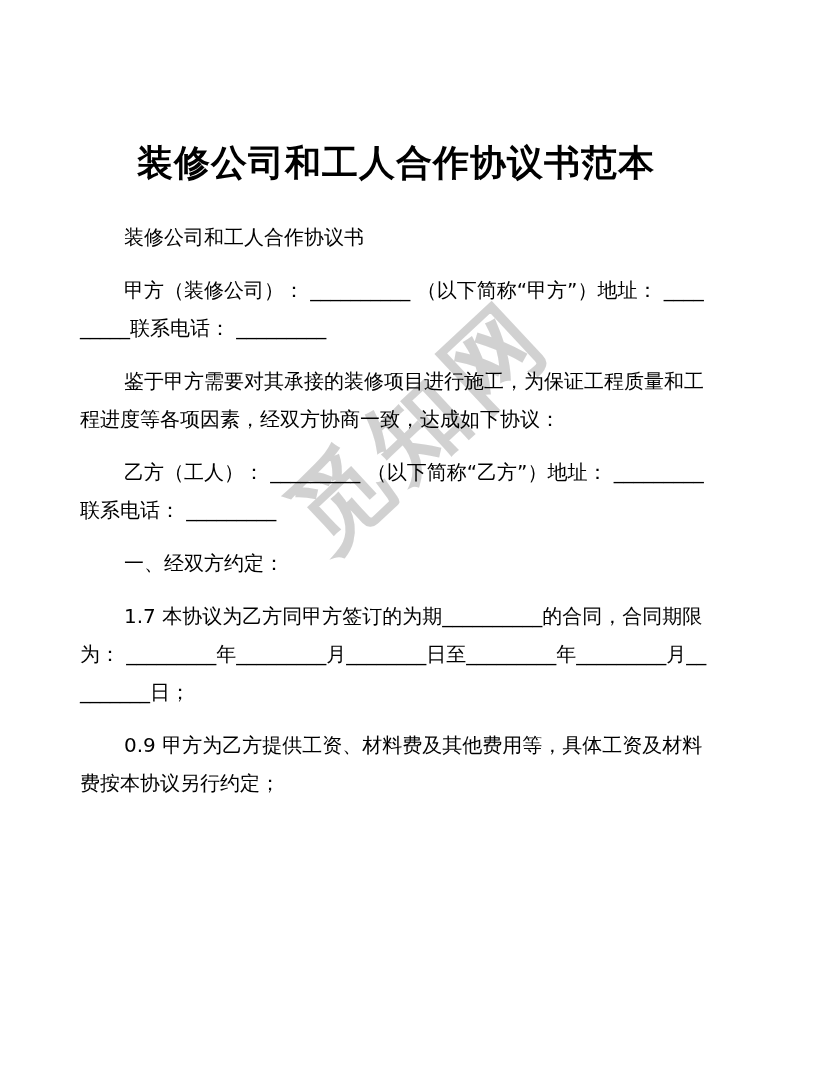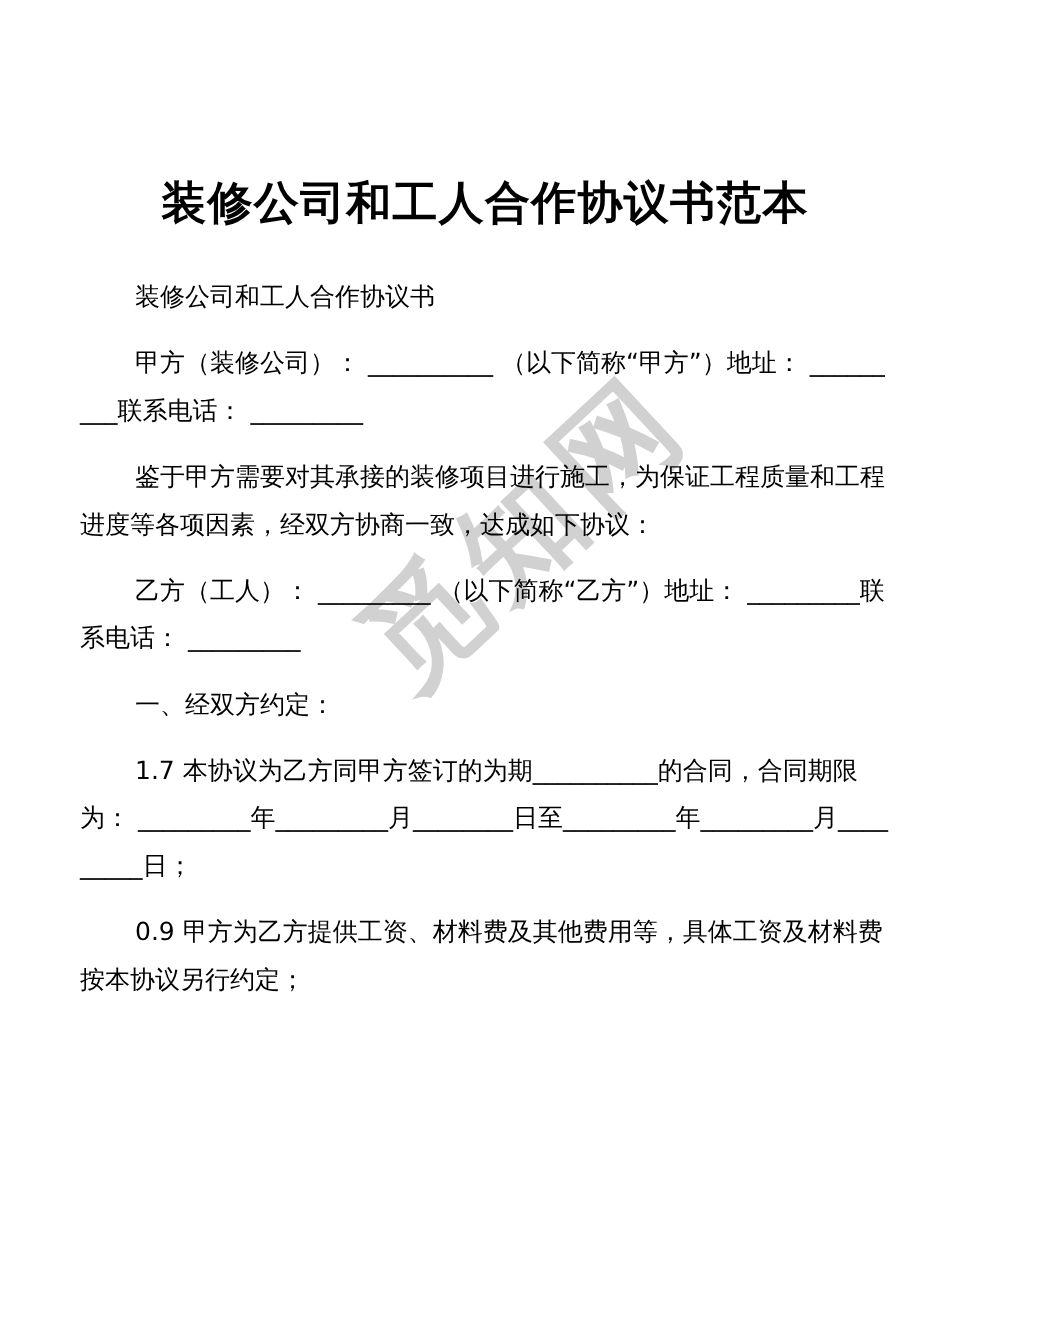--- a/index.html
+++ b/index.html
@@ -13,21 +13,21 @@
     height: 1074px;
     margin: 0 auto;
     background: #ffffff;
     overflow: hidden;
     font-family: "DejaVu Sans", "Liberation Sans", sans-serif;
     color: #111111;
   }
   .content {
     position: relative;
     z-index: 2;
-    padding: 138px 118px 0 64px;
+    padding: 138px 118px 0 80px;
     box-sizing: border-box;
   }
   .title {
     margin: 0 0 30px 0;
     text-align: center;
     font-size: 36px;
     font-weight: bold;
     letter-spacing: 1px;
     line-height: 1.4;
     color: #000000;

